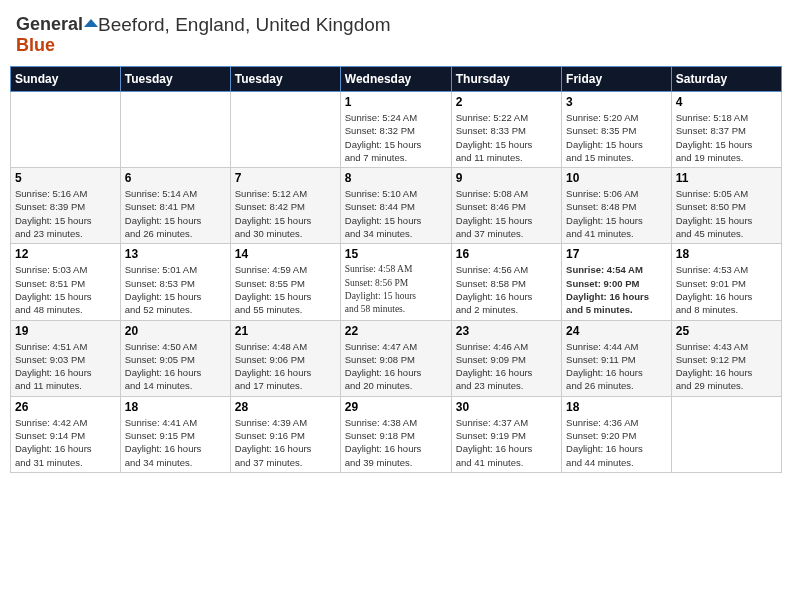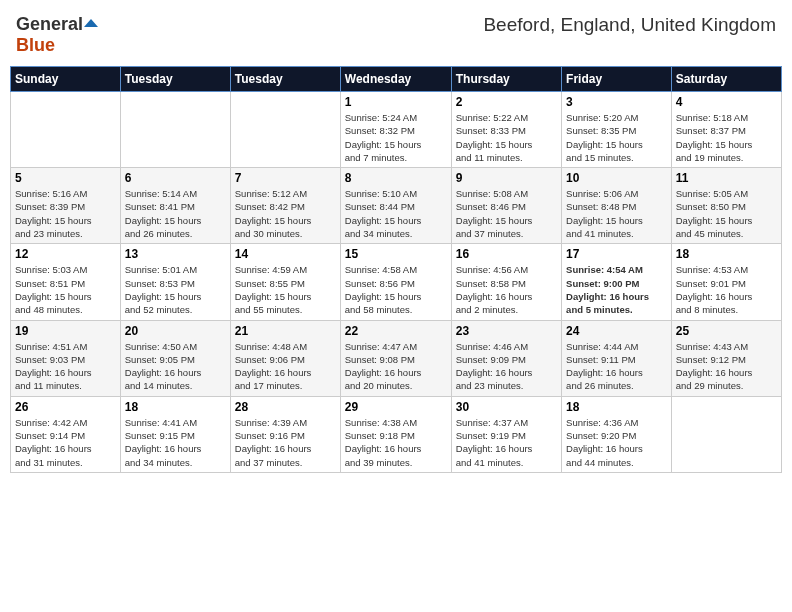--- a/index.html
+++ b/index.html
@@ -5,21 +5,20 @@
     * { box-sizing: border-box; margin: 0; padding: 0; }
     body {
       font-family: Arial, sans-serif;
       background: #fff;
       width: 792px;
       min-height: 612px;
       padding: 10px;
     }
     .header-area {
       display: flex;
-      justify-content: space-between;
       align-items: flex-start;
       margin-bottom: 6px;
       padding: 4px 6px;
     }
     .logo {
       display: flex;
       flex-direction: column;
       align-items: flex-start;
     }
     .logo-general {
@@ -215,21 +214,21 @@
         </td>
         <td>
           <span class="day-number">14</span>
           <div class="day-info" style="white-space: pre-line;">Sunrise: 4:59 AM
 Sunset: 8:55 PM
 Daylight: 15 hours
 and 55 minutes.</div>
         </td>
         <td>
           <span class="day-number">15</span>
-          <div class="day-info" style="white-space: pre-line;">Sunrise: 4:58 AM
+          <div class="day-info" style="white-space: pre-line; font-family: Liberation Serif, serif;">Sunrise: 4:58 AM
 Sunset: 8:56 PM
 Daylight: 15 hours
 and 58 minutes.</div>
         </td>
         <td>
           <span class="day-number">16</span>
           <div class="day-info" style="white-space: pre-line;">Sunrise: 4:56 AM
 Sunset: 8:58 PM
 Daylight: 16 hours
 and 2 minutes.</div>

